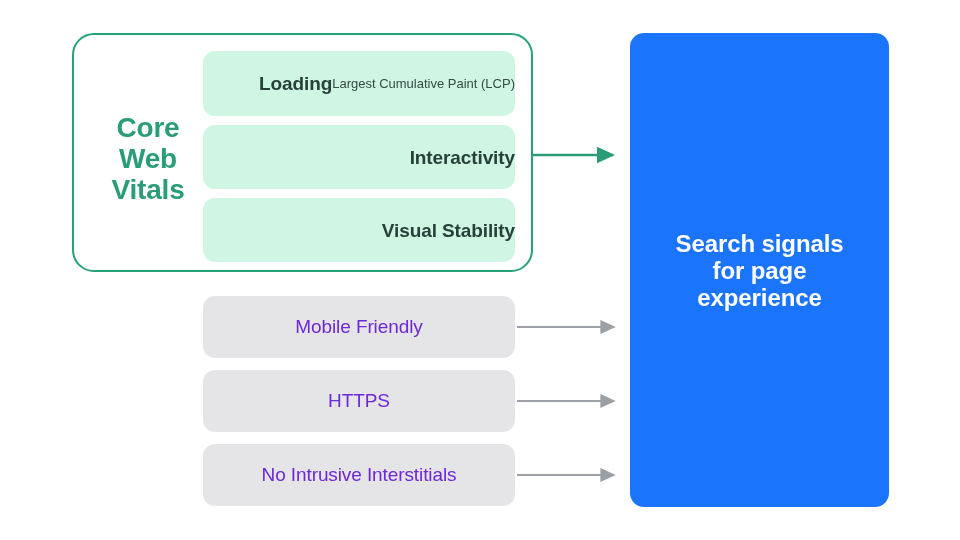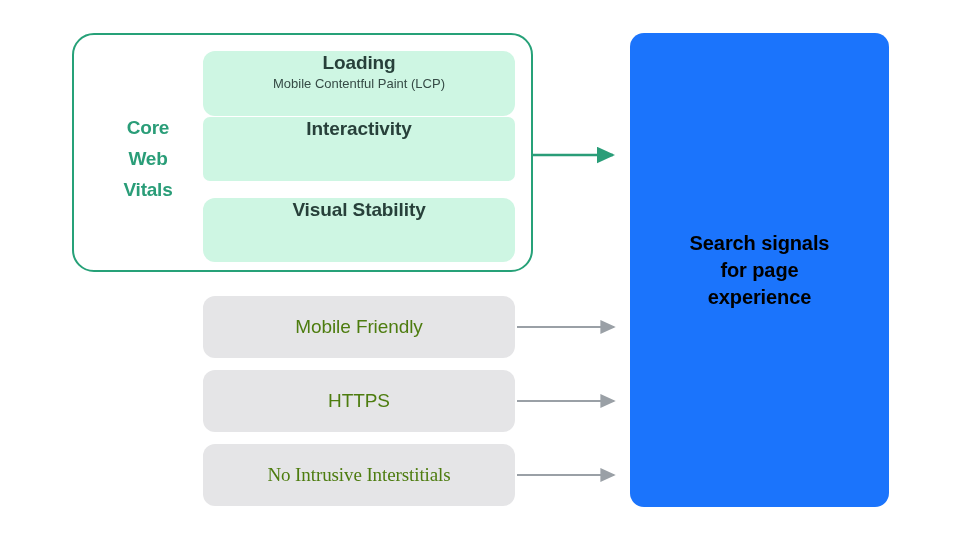--- a/index.html
+++ b/index.html
@@ -34,41 +34,41 @@
     background: transparent;
   }
 
   .cwv-label {
     position: absolute;
     left: 100px;
     top: 112px;
     width: 96px;
     text-align: center;
     color: #2a9d78;
-    font-size: 19px;
+    font-size: 28px;
     font-weight: bold;
     line-height: 31px;
     letter-spacing: -0.2px;
   }
 
   
   .vital {
     position: absolute;
     left: 203px;
     width: 312px;
     background: #cef6e3;
     border-radius: 12px;
     display: flex;
-    flex-direction: column;
+    flex-direction: row;
     align-items: center;
-    justify-content: flex-start;
+    justify-content: flex-end;
     box-sizing: border-box;
   }
   .vital-1 { top: 51px;  height: 65px; }
-  .vital-2 { top: 117px; height: 64px; border-radius: 7px; }
+  .vital-2 { top: 125px; height: 64px; }
   .vital-3 { top: 198px; height: 64px; }
 
   .vital-title {
     color: #27403a;
     font-size: 19px;
     font-weight: bold;
     line-height: 23px;
     letter-spacing: -0.1px;
   }
   .vital-sub {
@@ -87,46 +87,46 @@
     height: 62px;
     background: #e5e5e7;
     border-radius: 12px;
     display: flex;
     align-items: center;
     justify-content: center;
     box-sizing: border-box;
   }
   .signal-1 { top: 296px; }
   .signal-2 { top: 370px; }
-  .signal-3 { top: 444px; font-family: Liberation Serif, serif; }
+  .signal-3 { top: 444px; }
 
   .signal-label {
-    color: #4d7c0f;
+    color: #6d28d9;
     font-size: 19px;
     font-weight: normal;
     letter-spacing: -0.1px;
   }
 
   
   .dest-box {
     position: absolute;
     left: 630px;
     top: 33px;
     width: 259px;
     height: 474px;
     background: #1b74fc;
     border-radius: 14px;
     display: flex;
     align-items: center;
     justify-content: center;
     box-sizing: border-box;
   }
   .dest-text {
-    color: #000000;
-    font-size: 20px;
+    color: #ffffff;
+    font-size: 24px;
     font-weight: bold;
     line-height: 27px;
     text-align: center;
     letter-spacing: -0.1px;
     white-space: pre-line;
   }
 
   
   .arrow-svg {
     position: absolute;
@@ -143,21 +143,21 @@
 <div id="canvas">
 
   <div class="cwv-container"></div>
 
   <div class="cwv-label" style="white-space: pre-line;">Core
 Web
 Vitals</div>
 
   <div class="vital vital-1">
     <div class="vital-title">Loading</div>
-    <div class="vital-sub">Mobile Contentful Paint (LCP)</div>
+    <div class="vital-sub">Largest Cumulative Paint (LCP)</div>
   </div>
 
   <div class="vital vital-2">
     <div class="vital-title">Interactivity</div>
   </div>
 
   <div class="vital vital-3">
     <div class="vital-title">Visual Stability</div>
   </div>
 

